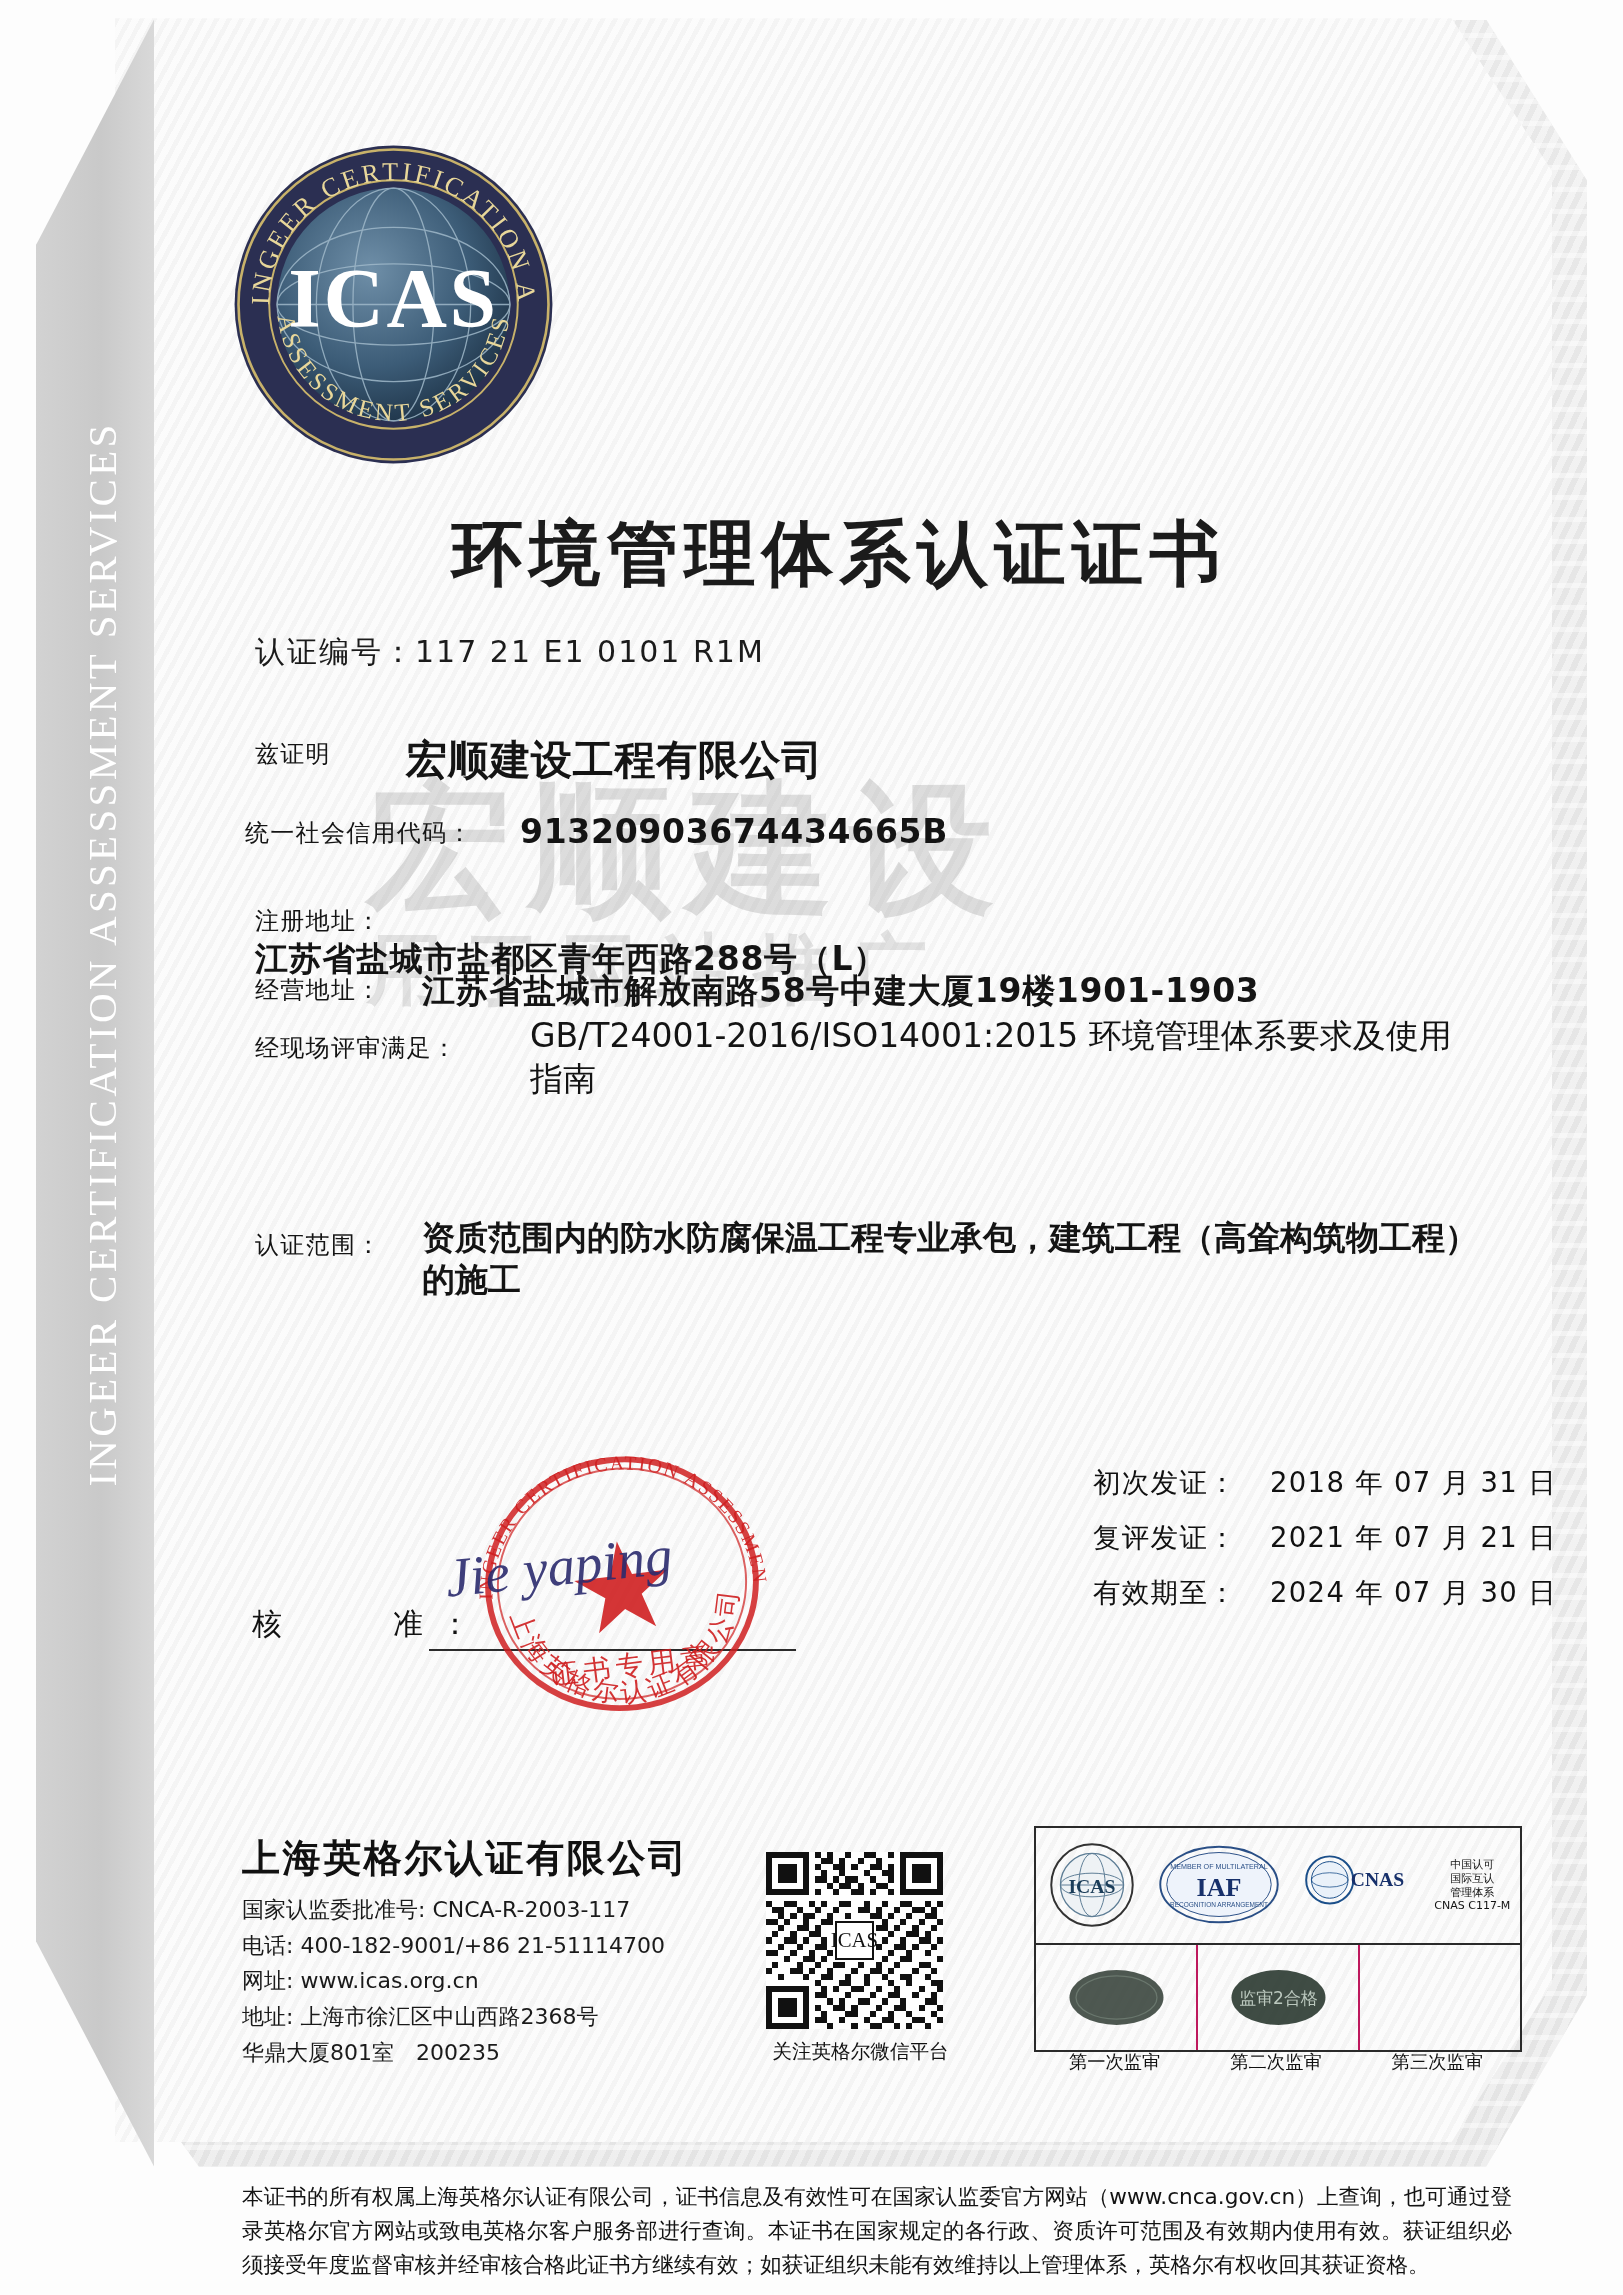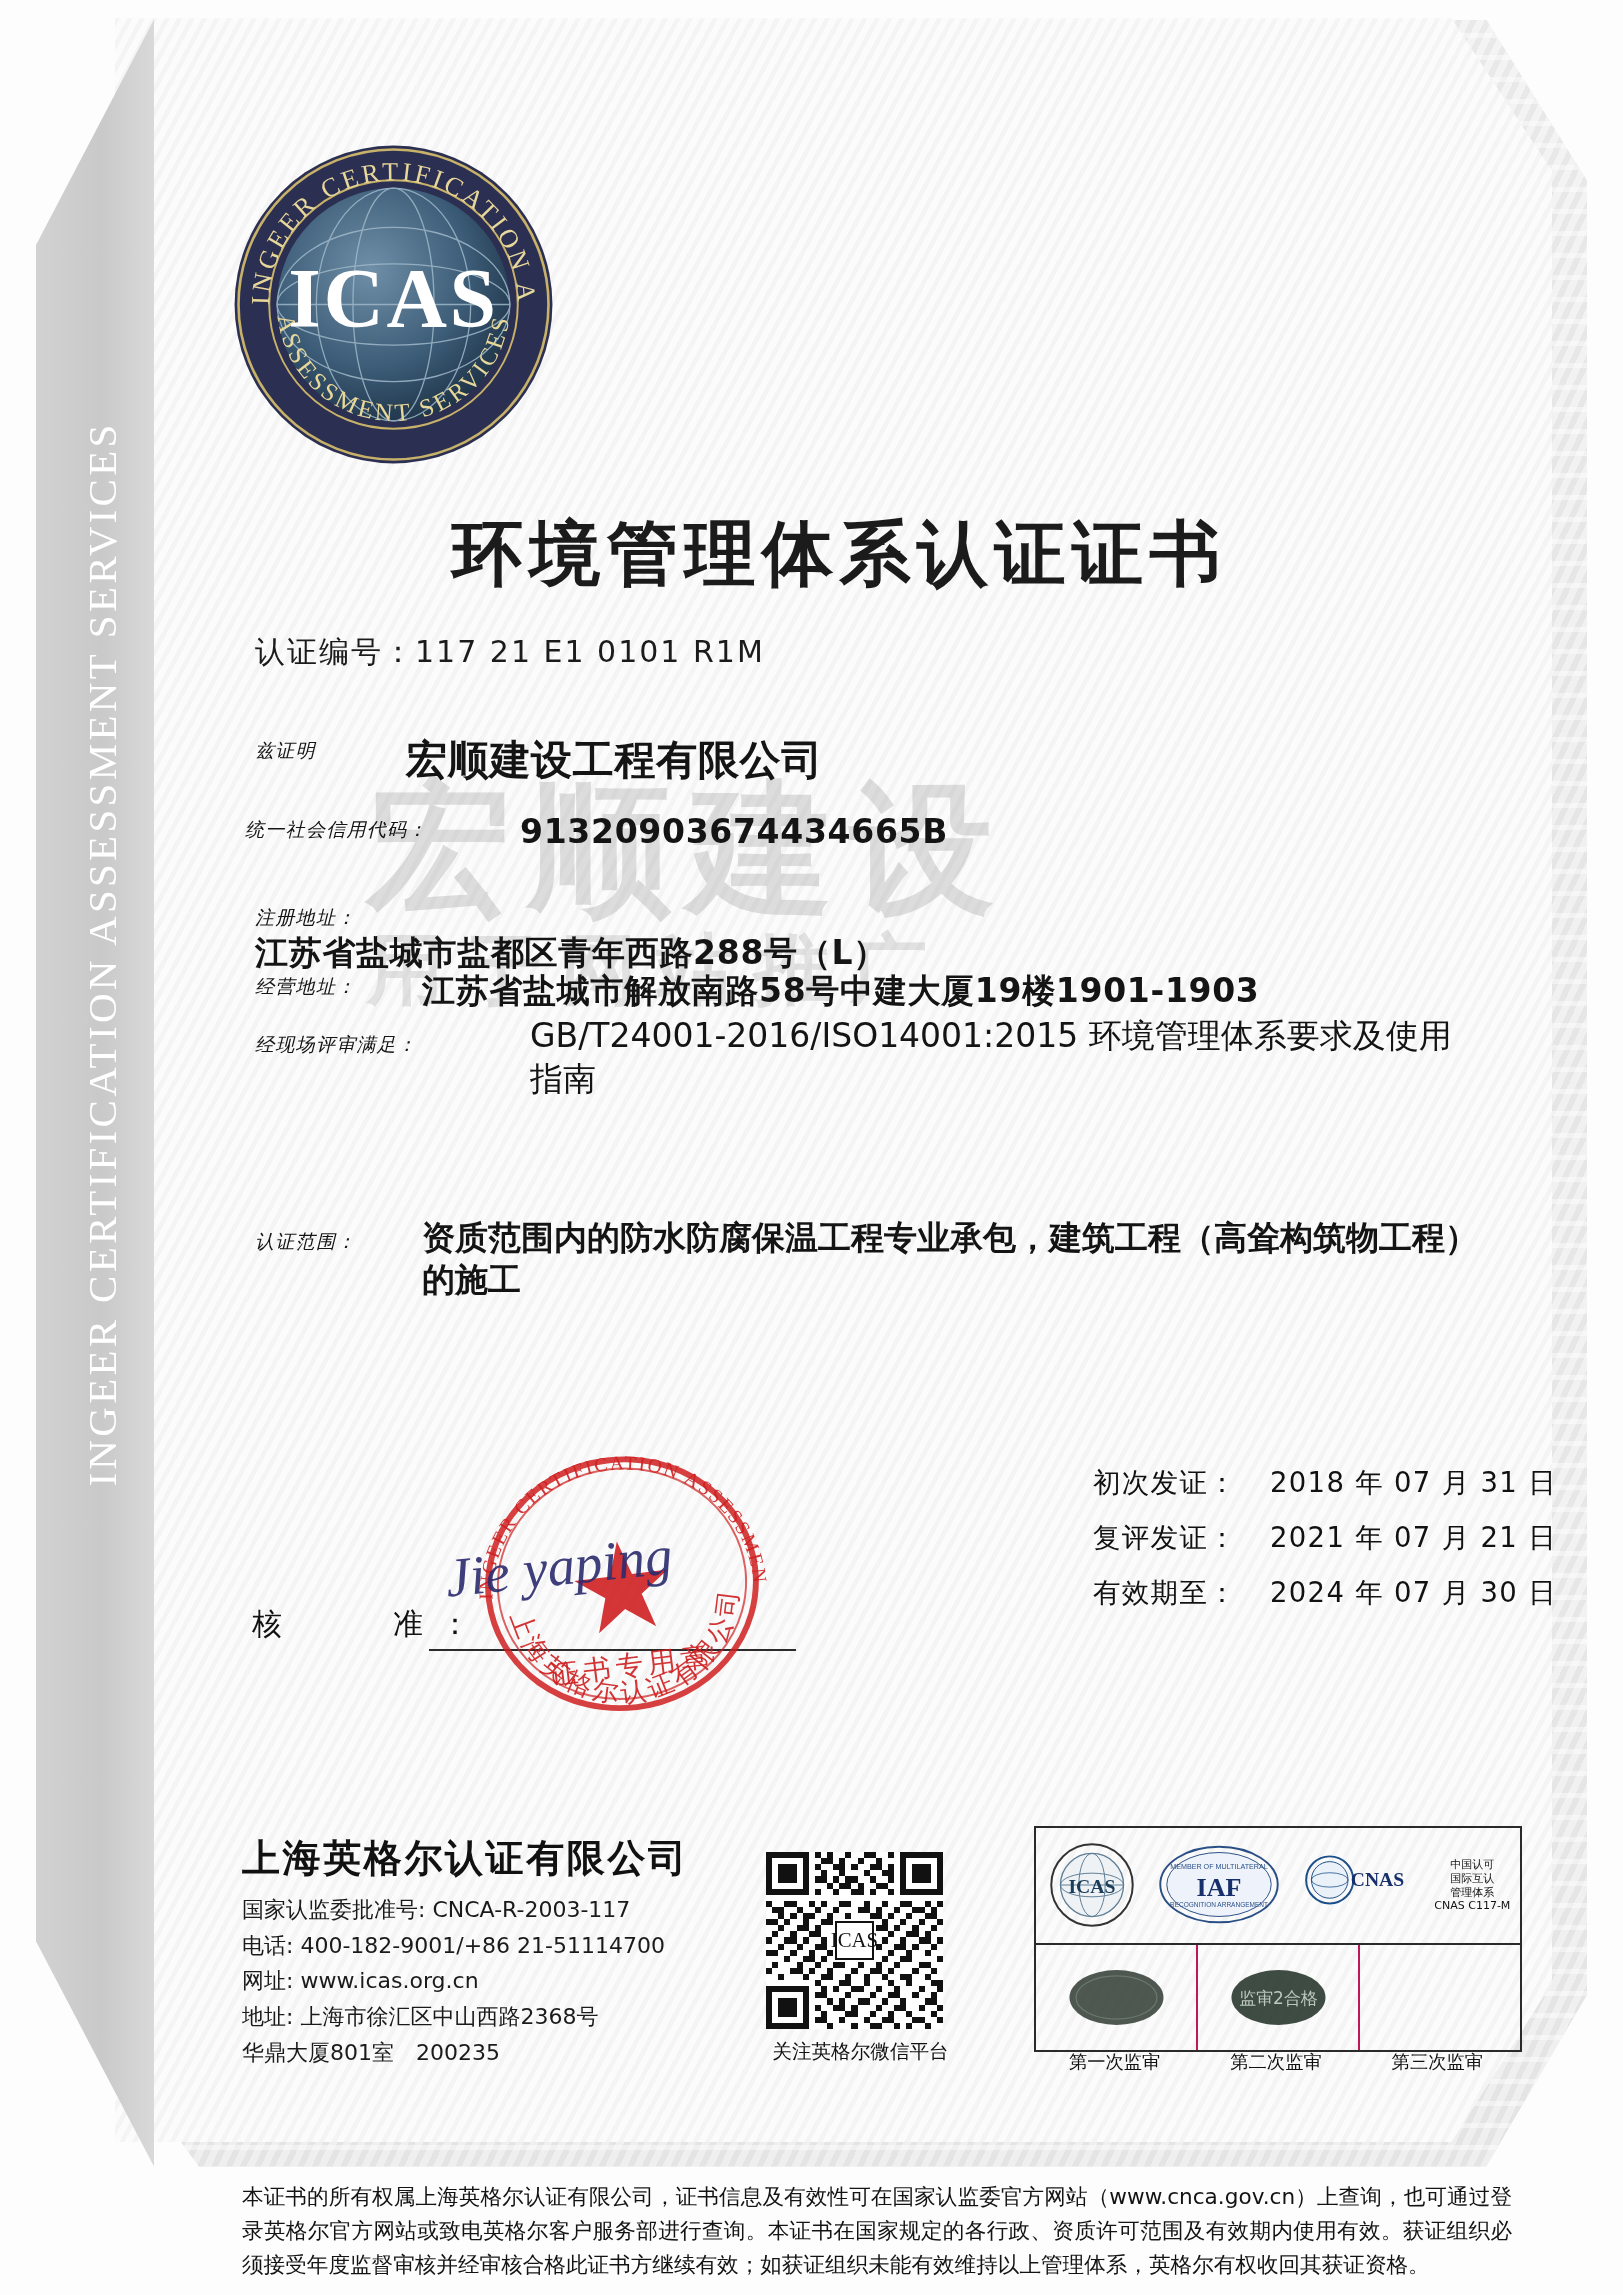--- a/index.html
+++ b/index.html
@@ -163,25 +163,24 @@
     white-space: nowrap;
   }
 
   .row {
     position: absolute;
     display: flex;
     align-items: flex-start;
     color: #141414;
   }
   .lbl {
-    font-size: 19px;
+    font-size: 24px;
     letter-spacing: 1.3px;
     white-space: nowrap;
     padding-top: 5.2px;
-    font-style: italic;
   }
   .val {
     font-size: 33px;
     font-weight: bold;
     letter-spacing: 0.7px;
   }
 
   #row-hereby    { left: 255px; top: 733px; }
   #row-credit    { left: 245px; top: 812px; }
   #row-regaddr   { left: 255px; top: 900px; flex-direction: column; }

